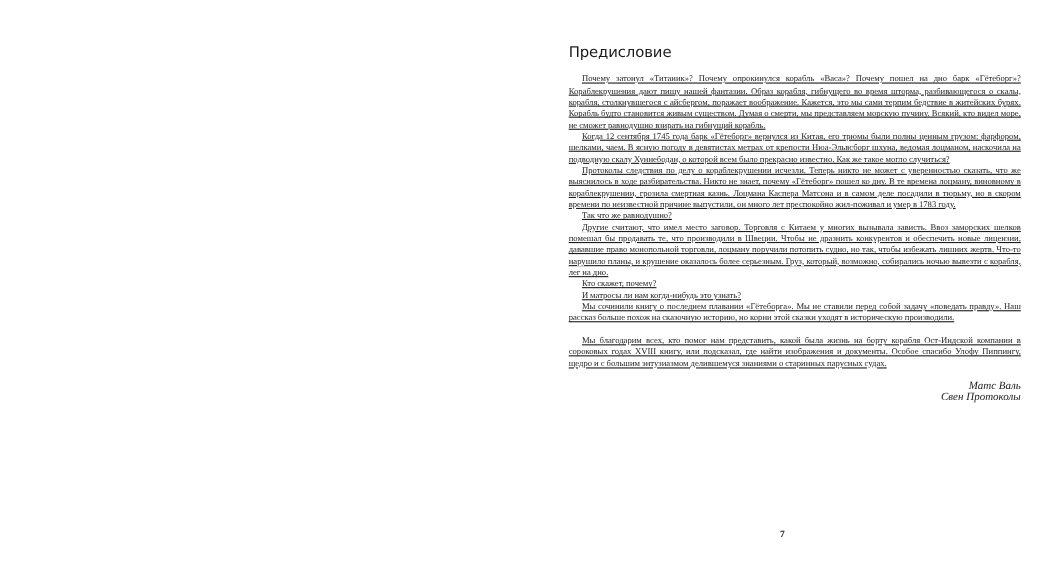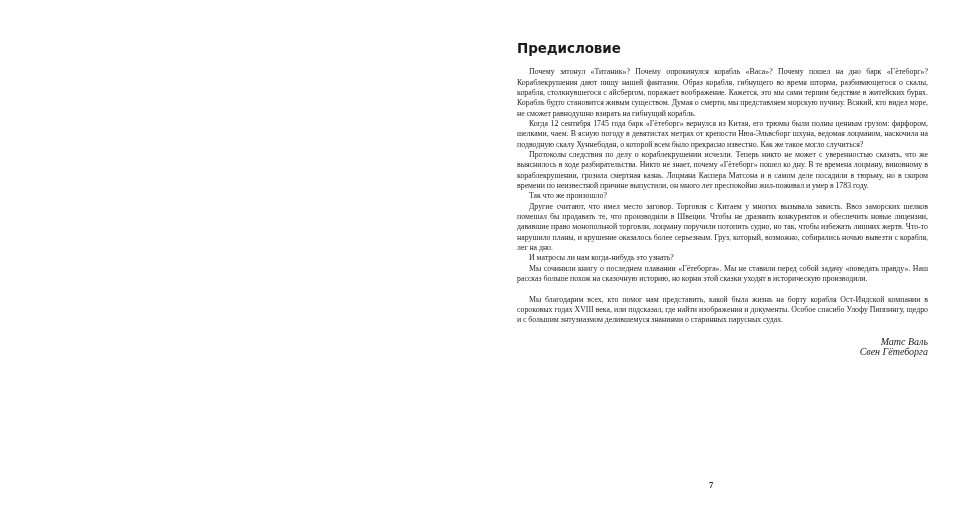--- a/index.html
+++ b/index.html
@@ -35,37 +35,38 @@
     background: #ffffff;
   }
   .text-column {
     position: absolute;
     left: 37px;           
     top: 40px;
     width: 411px;         
   }
   .chapter-title {
     font-family: "DejaVu Sans", "Liberation Sans", sans-serif;
-    font-weight: bold;
+    font-weight: normal;
     font-size: 13.5px;
     line-height: 1.2;
     color: #1a1a1a;
     margin: 0 0 11px 0;
     letter-spacing: -0.1px;
   }
   .body-text p {
     margin: 0;
     font-size: 7.85px;
     line-height: 10.35px;
     color: #1c1c1c;
     text-align: justify;
     text-indent: 12px;
     hyphens: manual;
     -webkit-hyphens: manual;
     word-spacing: -0.15px;
+    text-decoration: underline;
   }
   .body-text p.gap-before {
     margin-top: 10.4px;
   }
   .signature-block {
     margin-top: 11px;
     text-align: right;
     font-style: italic;
     font-size: 10px;
     line-height: 10.2px;
@@ -94,30 +95,31 @@
   <div class="page-right">
 
     <div class="text-column">
 
       <h1 class="chapter-title">Предисловие</h1>
 
       <div class="body-text">
         <p>Почему затонул «Титаник»? Почему опрокинулся корабль «Васа»? Почему пошел на дно барк «Гётеборг»? Кораблекрушения дают пищу нашей фантазии. Образ корабля, гибнущего во время шторма, разбивающегося о скалы, корабля, столкнувшегося с айсбергом, поражает воображение. Кажется, это мы сами терпим бедствие в житейских бурях. Корабль будто становится живым существом. Думая о смерти, мы представляем морскую пучину. Всякий, кто видел море, не сможет равнодушно взирать на гибнущий корабль.</p>
         <p>Когда 12 сентября 1745 года барк «Гётеборг» вернулся из Китая, его трюмы были полны ценным грузом: фарфором, шелками, чаем. В ясную погоду в девятистах метрах от крепости Нюа-Эльвсборг шхуна, ведомая лоцманом, наскочила на подводную скалу Хуннебодан, о которой всем было прекрасно известно. Как же такое могло случиться?</p>
         <p>Протоколы следствия по делу о кораблекрушении исчезли. Теперь никто не может с уверенностью сказать, что же выяснилось в ходе разбирательства. Никто не знает, почему «Гётеборг» пошел ко дну. В те времена лоцману, виновному в кораблекрушении, грозила смертная казнь. Лоцмана Каспера Матсона и в самом деле посадили в тюрьму, но в скором времени по неизвестной причине выпустили, он много лет преспокойно жил-поживал и умер в 1783 году.</p>
-        <p>Так что же произошло?</p>
+        <p>Так что же равнодушно?</p>
         <p>Другие считают, что имел место заговор. Торговля с Китаем у многих вызывала зависть. Ввоз заморских шелков помешал бы продавать те, что производили в Швеции. Чтобы не дразнить конкурентов и обеспечить новые лицензии, дававшие право монопольной торговли, лоцману поручили потопить судно, но так, чтобы избежать лишних жертв. Что-то нарушило планы, и крушение оказалось более серьезным. Груз, который, возможно, собирались ночью вывезти с корабля, лег на дно.</p>
+        <p>Кто скажет, почему?</p>
         <p>И матросы ли нам когда-нибудь это узнать?</p>
         <p>Мы сочинили книгу о последнем плавании «Гётеборга». Мы не ставили перед собой задачу «поведать правду». Наш рассказ больше похож на сказочную историю, но корни этой сказки уходят в историческую производили.</p>
-        <p class="gap-before">Мы благодарим всех, кто помог нам представить, какой была жизнь на борту корабля Ост-Индской компании в сороковых годах XVIII века, или подсказал, где найти изображения и документы. Особое спасибо Улофу Пиппингу, щедро и с большим энтузиазмом делившемуся знаниями о старинных парусных судах.</p>
+        <p class="gap-before">Мы благодарим всех, кто помог нам представить, какой была жизнь на борту корабля Ост-Индской компании в сороковых годах XVIII книгу, или подсказал, где найти изображения и документы. Особое спасибо Улофу Пиппингу, щедро и с большим энтузиазмом делившемуся знаниями о старинных парусных судах.</p>
       </div>
 
       <div class="signature-block">
         <div>Матс Валь</div>
-        <div>Свен Гётеборга</div>
+        <div>Свен Протоколы</div>
       </div>
 
     </div>
 
     <div class="folio">7</div>
 
   </div>
 
 </div>
 

